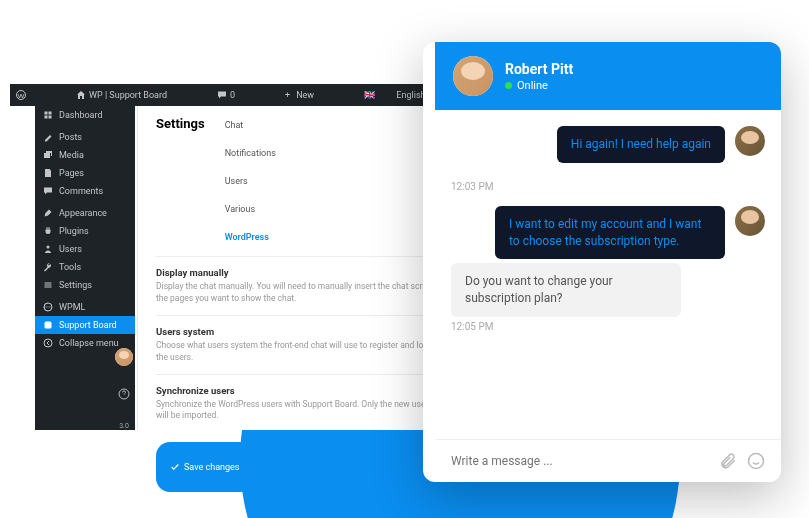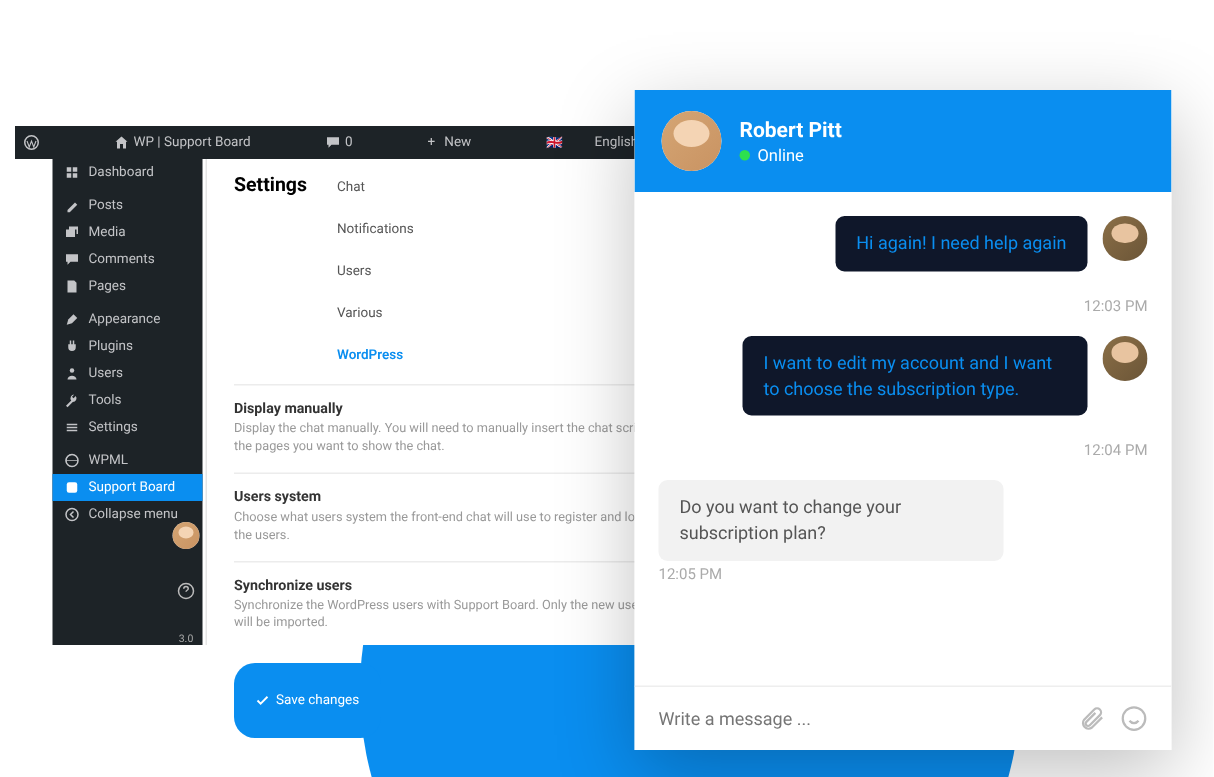--- a/index.html
+++ b/index.html
@@ -30,37 +30,37 @@
 .setting { border-top: 1px solid #ececec; padding: 10px 0; }
 .setting .t { font-size: 9.5px; font-weight: 700; color: #333; margin-bottom: 3px; }
 .setting .d { font-size: 8.5px; color: #999; line-height: 1.4; max-width: 290px; }
 
 .save-btn { margin-top: 10px; background: #0a8ef0; color: #fff; border: none; border-radius: 14px; padding: 20px 14px; font-size: 9px; display: inline-flex; align-items: flex-start; gap: 4px; cursor: pointer; }
 
 .wp-sub-bottom { position: absolute; left: 110px; bottom: 88px; width: 28px; display: flex; flex-direction: column; align-items: center; gap: 22px; z-index: 3; }
 .avatar-sm { width: 18px; height: 18px; border-radius: 50%; background: #ddd; overflow: hidden; }
 .ver { font-size: 7px; color: #aaa; }
 
-.chat { position: absolute; right: 28px; top: 60px; width: 358px; height: 440px; background: #fff; border-radius: 0; box-shadow: 0 15px 50px rgba(0,0,0,0.25); z-index: 10; display: flex; flex-direction: column; overflow: hidden; }
+.chat { position: absolute; right: 28px; top: 42px; width: 358px; height: 440px; background: #fff; border-radius: 12px; box-shadow: 0 15px 50px rgba(0,0,0,0.25); z-index: 10; display: flex; flex-direction: column; overflow: hidden; padding-left: 12px; }
 .chat-header { background: #0a8ef0; color: #fff; padding: 14px 18px; display: flex; align-items: center; gap: 12px; }
 .chat-header .av { width: 40px; height: 40px; border-radius: 50%; background: #fff; overflow: hidden; flex-shrink: 0; }
 .chat-header .name { font-size: 14px; font-weight: 700; }
 .chat-header .status { font-size: 11px; display: flex; align-items: center; gap: 5px; margin-top: 2px; }
 .chat-header .dot { width: 7px; height: 7px; border-radius: 50%; background: #2de04f; }
 
 .chat-body { flex: 1; padding: 16px; overflow: hidden; background: #fff; }
 .msg-row { display: flex; gap: 10px; margin-bottom: 4px; align-items: flex-start; }
 .msg-row.right { justify-content: flex-end; }
 .msg-row.left { justify-content: flex-start; }
 .msg-row .av { width: 30px; height: 30px; border-radius: 50%; background: #eee; flex-shrink: 0; overflow: hidden; }
 .bubble { max-width: 230px; padding: 10px 14px; border-radius: 6px; font-size: 12px; line-height: 1.4; }
 .bubble.user { background: #0f172a; color: #0a8ef0; }
 .bubble.agent { background: #f2f2f2; color: #555; }
 .time { font-size: 10px; color: #aaa; margin: 4px 0 14px; }
-.time.right { text-align: right; margin-top: 18px; }
+.time.right { text-align: left; margin-top: 18px; }
 .time.left { text-align: left; }
 
 .chat-input { border-top: 1px solid #eee; padding: 12px 16px; display: flex; align-items: center; gap: 10px; background: #fff; }
 .chat-input input { flex: 1; border: none; outline: none; font-size: 12px; color: #888; }
 .chat-input .ic { color: #bbb; cursor: pointer; }
 
 .avatar-face { width: 100%; height: 100%; background: linear-gradient(135deg,#d4a574 0%,#c99362 100%); position: relative; }
 .avatar-face::after { content: ""; position: absolute; inset: 15% 20% 40% 20%; background: #f4d4b4; border-radius: 50%; }
 .avatar-face2 { width: 100%; height: 100%; background: linear-gradient(135deg,#8b6f47 0%,#6b5537 100%); position: relative; }
 .avatar-face2::after { content: ""; position: absolute; inset: 15% 20% 40% 20%; background: #e8c4a0; border-radius: 50%; }
@@ -116,29 +116,29 @@
       <span>Posts</span>
     </div>
   <div class="mi">
       <svg viewBox="0 0 20 20">
         <path d="M2 6h12v10H2zM6 2h12v10h-2V6H6z"></path>
       </svg>
       <span>Media</span>
     </div>
   <div class="mi">
       <svg viewBox="0 0 20 20">
+        <path d="M4 2h9l3 3v13H4z"></path>
+      </svg>
+      <span>Pages</span>
+    </div>
+  <div class="mi">
+      <svg viewBox="0 0 20 20">
         <path d="M2 3h16v10H8l-4 4v-4H2z"></path>
       </svg>
       <span>Comments</span>
-    </div>
-  <div class="mi">
-      <svg viewBox="0 0 20 20">
-        <path d="M4 2h9l3 3v13H4z"></path>
-      </svg>
-      <span>Pages</span>
     </div>
   <div class="sep"></div>
   <div class="mi">
       <svg viewBox="0 0 20 20">
         <path d="M3 17l2-7 7-7 5 5-7 7-7 2z"></path>
       </svg>
       <span>Appearance</span>
     </div>
   <div class="mi">
       <svg viewBox="0 0 20 20">
@@ -280,21 +280,20 @@
         </div>
     </div>
     <div class="time right">12:03 PM</div>
 
     <div class="msg-row right">
       <div class="bubble user">I want to edit my account and I want to choose the subscription type.</div>
       <div class="av">
           <div class="avatar-face2"></div>
         </div>
     </div>
-    <div class="time right">12:04 PM</div>
 
     <div class="msg-row left">
       <div class="bubble agent">Do you want to change your subscription plan?</div>
     </div>
     <div class="time left">12:05 PM</div>
   </div>
 
   <div class="chat-input">
     <input type="text" placeholder="Write a message ..." style="">
     <span class="ic">

